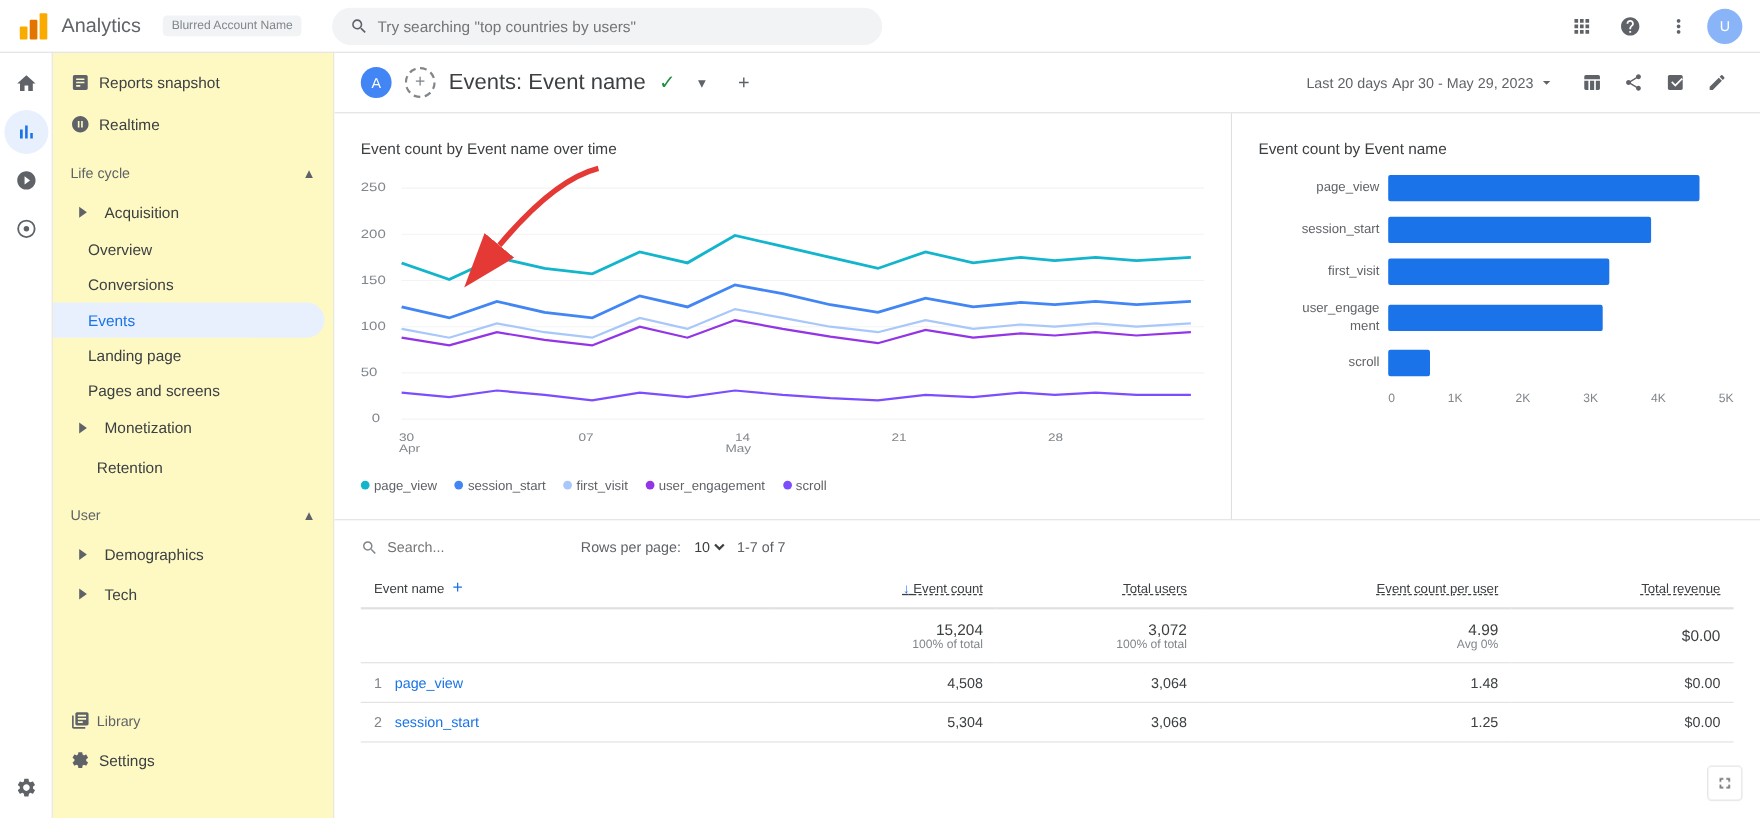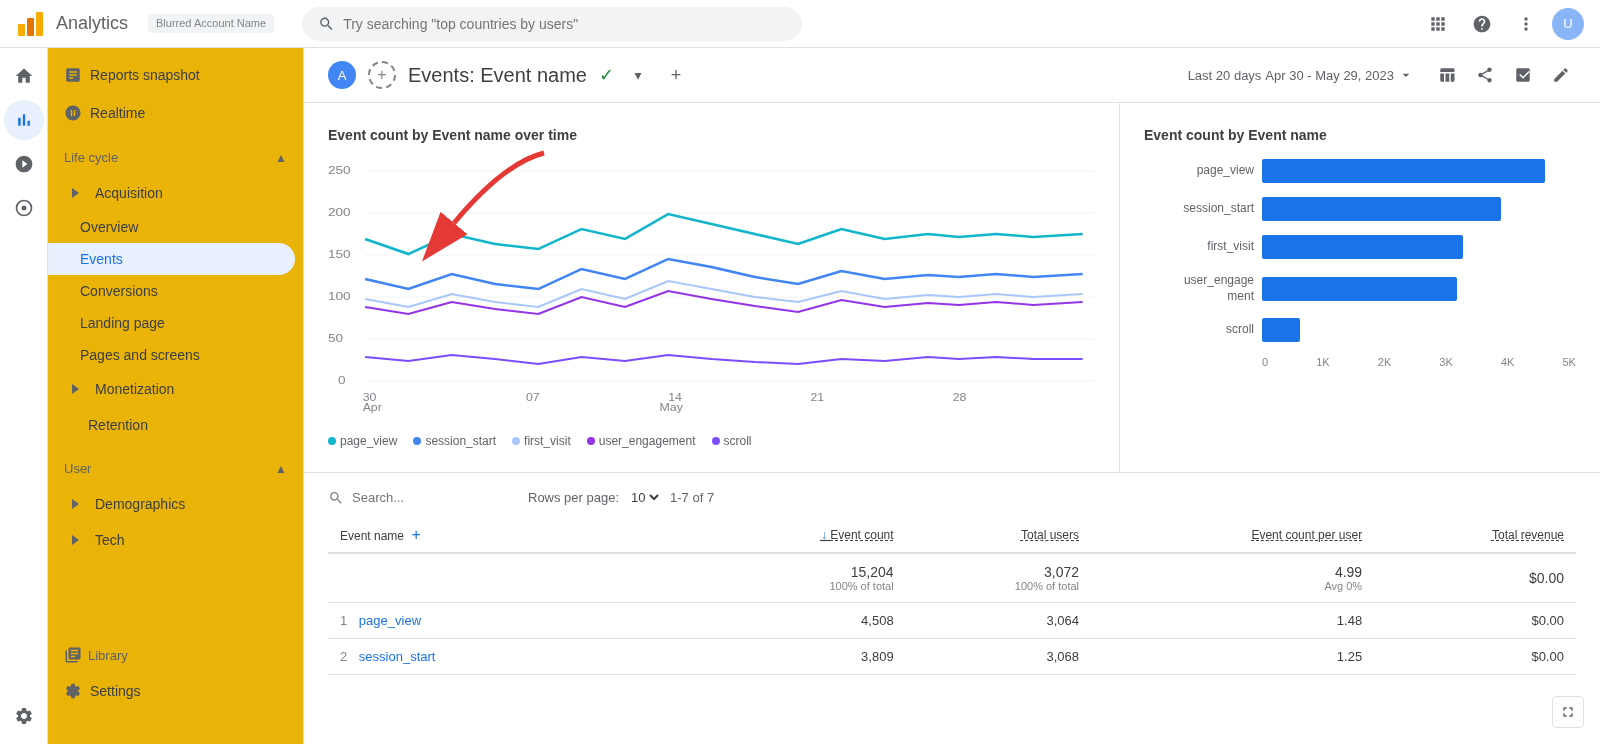--- a/index.html
+++ b/index.html
@@ -29,21 +29,21 @@
     .icon-rail {
       width: 48px; background: #fff; border-right: 1px solid #e0e0e0;
       display: flex; flex-direction: column; align-items: center; padding: 8px 0; gap: 4px; flex-shrink: 0;
     }
     .rail-icon { width: 40px; height: 40px; border-radius: 50%; display: flex; align-items: center; justify-content: center; cursor: pointer; color: #5f6368; font-size: 18px; }
     .rail-icon.active { background: #e8f0fe; color: #1a73e8; }
     .rail-icon-bottom { margin-top: auto; }
 
     
     .sidebar {
-      width: 256px; background: #eab308; border-right: 1px solid #e0e0e0;
+      width: 256px; background: #fef9c3; border-right: 1px solid #e0e0e0;
       overflow-y: auto; flex-shrink: 0; padding-top: 8px;
     }
     .sidebar-section-item {
       display: flex; align-items: center; padding: 10px 16px; cursor: pointer; font-size: 14px; color: #3c4043; gap: 8px;
     }
     .sidebar-group-header {
       display: flex; align-items: center; padding: 10px 16px; cursor: pointer; font-size: 13px; color: #5f6368; font-weight: 500; gap: 4px;
     }
     .sidebar-child-item {
       display: flex; align-items: center; padding: 8px 16px 8px 32px; cursor: pointer; font-size: 14px; color: #3c4043;
@@ -66,21 +66,21 @@
     .page-title { font-size: 20px; font-weight: 400; color: #3c4043; }
     .title-check { color: #1e8e3e; font-size: 18px; }
     .header-right { margin-left: auto; display: flex; align-items: center; gap: 8px; font-size: 13px; color: #5f6368; }
     .date-range { display: flex; align-items: center; gap: 4px; cursor: pointer; padding: 6px 10px; border-radius: 4px; }
     .header-icon-btn { padding: 6px; border-radius: 4px; cursor: pointer; color: #5f6368; font-size: 18px; display: flex; align-items: center; }
 
     
     .charts-area { display: flex; gap: 0; border-bottom: 1px solid #e0e0e0; }
     .line-chart-section { flex: 1; padding: 24px; border-right: 1px solid #e0e0e0; }
     .bar-chart-section { width: 480px; padding: 24px; }
-    .chart-title { font-size: 14px; color: #3c4043; margin-bottom: 16px; font-weight: 700; }
+    .chart-title { font-size: 14px; color: #3c4043; margin-bottom: 16px; font-weight: 400; }
 
     
     .line-chart-wrapper { position: relative; }
     .line-chart-svg { width: 100%; height: 260px; }
     .chart-legend { display: flex; gap: 16px; flex-wrap: wrap; margin-top: 12px; font-size: 12px; color: #5f6368; }
     .legend-item { display: flex; align-items: center; gap: 4px; }
     .legend-dot { width: 8px; height: 8px; border-radius: 50%; }
 
     
     .bar-chart-wrapper { }
@@ -206,25 +206,25 @@
 
     <div class="sidebar-section-item" style="padding-left:24px;">
       <span class="triangle-right"></span>
       <span style="margin-left:8px;">Acquisition</span>
     </div>
 
 
     <div class="sidebar-child-item">
       <span>Overview</span>
     </div>
+    <div class="sidebar-child-item">
+      <span>Conversions</span>
+    </div>
     <div class="sidebar-child-item active">
       <span>Events</span>
-    </div>
-    <div class="sidebar-child-item">
-      <span>Conversions</span>
     </div>
     <div class="sidebar-child-item">
       <span>Landing page</span>
     </div>
     <div class="sidebar-child-item">
       <span>Pages and screens</span>
     </div>
 
     <div class="sidebar-section-item" style="padding-left:24px;">
       <span class="triangle-right"></span>
@@ -499,21 +499,21 @@
               <td>4,508</td>
               <td>3,064</td>
               <td>1.48</td>
               <td>$0.00</td>
             </tr>
             <tr>
               <td class="left">
                 <span style="color:#80868b;margin-right:8px;">2</span>
                 <a href="#">session_start</a>
               </td>
-              <td>3,809</td>
+              <td>5,304</td>
               <td>3,068</td>
               <td>1.25</td>
               <td>$0.00</td>
             </tr>
           </tbody>
         </table>
       </div>
 
     </div>
   </div>

